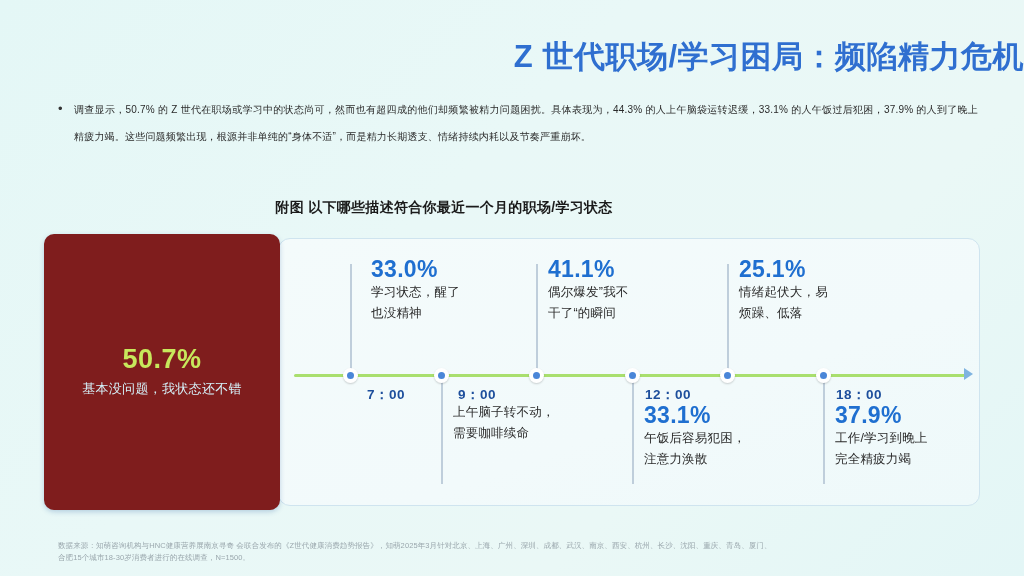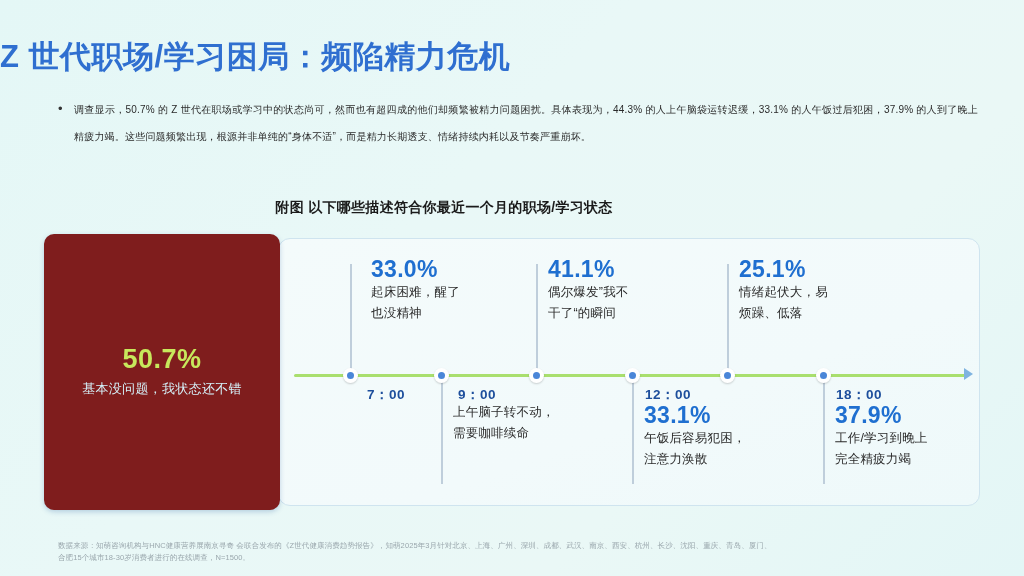--- a/index.html
+++ b/index.html
@@ -15,21 +15,21 @@
     position: relative;
     color: #222;
   }
 
   
   .title {
     position: absolute;
     top: 36px;
     left: 0;
     width: 1024px;
-    text-align: left;
+    text-align: right;
     font-size: 31px;
     font-weight: bold;
     color: #2f6fd0;
     letter-spacing: 0.5px;
     white-space: nowrap;
   }
 
   
   .para-wrap {
     position: absolute;
@@ -260,21 +260,21 @@
   <div class="stem up" style="left:306px"></div>
   <div class="stem up" style="left:492px"></div>
   <div class="stem up" style="left:683px"></div>
 
   <div class="stem down" style="left:397px"></div>
   <div class="stem down" style="left:588px"></div>
   <div class="stem down" style="left:779px"></div>
 
   <div class="callout up" style="left:327px">
     <div class="c-value">33.0%</div>
-    <div class="c-line">起床困难，醒了</div>
+    <div class="c-line">学习状态，醒了</div>
     <div class="c-line">也没精神</div>
   </div>
   <div class="callout up" style="left:504px">
     <div class="c-value">41.1%</div>
     <div class="c-line">偶尔爆发”我不</div>
     <div class="c-line">干了“的瞬间</div>
   </div>
   <div class="callout up" style="left:695px">
     <div class="c-value">25.1%</div>
     <div class="c-line">情绪起伏大，易</div>

